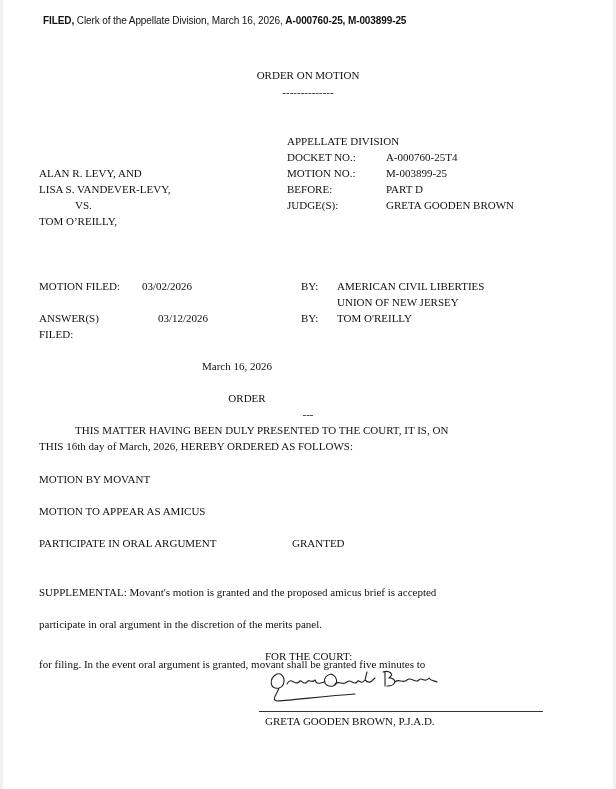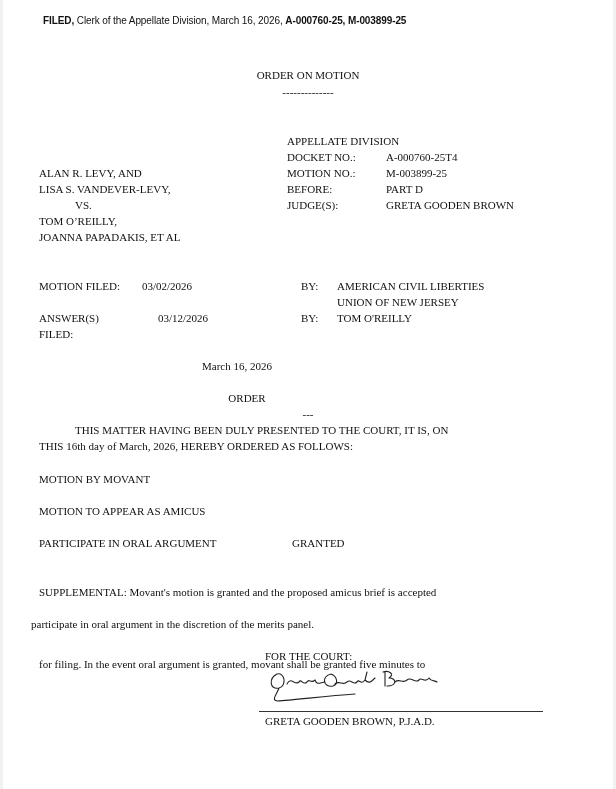--- a/index.html
+++ b/index.html
@@ -37,21 +37,20 @@
   <div class="t" style="left:383px;top:165px;">M-003899-25</div>
   <div class="t" style="left:284px;top:181px;">BEFORE:</div>
   <div class="t" style="left:383px;top:181px;">PART D</div>
   <div class="t" style="left:284px;top:197px;">JUDGE(S):</div>
   <div class="t" style="left:383px;top:197px;">GRETA GOODEN BROWN</div>
 
   <div class="t" style="left:36px;top:165px;">ALAN R. LEVY, AND</div>
   <div class="t" style="left:36px;top:181px;">LISA S. VANDEVER-LEVY,</div>
   <div class="t" style="left:72px;top:197px;">VS.</div>
   <div class="t" style="left:36px;top:213px;">TOM O’REILLY,</div>
-  <div class="t" style="left:36px;top:229px;">JOANNA PAPADAKIS, ET AL</div>
 
   <div class="t" style="left:36px;top:278px;">MOTION FILED:</div>
   <div class="t" style="left:139px;top:278px;">03/02/2026</div>
   <div class="t" style="left:298px;top:278px;">BY:</div>
   <div class="t" style="left:334px;top:278px;">AMERICAN CIVIL LIBERTIES</div>
   <div class="t" style="left:334px;top:294px;">UNION OF NEW JERSEY</div>
   <div class="t" style="left:36px;top:310px;">ANSWER(S)</div>
   <div class="t" style="left:36px;top:326px;">FILED:</div>
   <div class="t" style="left:155px;top:310px;">03/12/2026</div>
   <div class="t" style="left:298px;top:310px;">BY:</div>
@@ -63,21 +62,21 @@
   <div class="t center" style="left:0;width:610px;top:406px;">---</div>
   <div class="t" style="left:72px;top:422px;">THIS MATTER HAVING BEEN DULY PRESENTED TO THE COURT, IT IS, ON</div>
   <div class="t" style="left:36px;top:438px;">THIS 16th day of March, 2026, HEREBY ORDERED AS FOLLOWS:</div>
   <div class="t" style="left:36px;top:471px;">MOTION BY MOVANT</div>
   <div class="t" style="left:36px;top:503px;">MOTION TO APPEAR AS AMICUS</div>
   <div class="t" style="left:36px;top:535px;">PARTICIPATE IN ORAL ARGUMENT</div>
   <div class="t" style="left:289px;top:535px;">GRANTED</div>
 
   <div class="t" style="left:36px;top:584px;">SUPPLEMENTAL:  Movant's motion is granted and the proposed amicus brief is accepted</div>
   <div class="t" style="left:36px;top:624px;margin-top:32px;">for filing.  In the event oral argument is granted, movant shall be granted five minutes to</div>
-  <div class="t" style="left:28px;top:616px;">participate in oral argument in the discretion of the merits panel.</div>
+  <div class="t" style="left:36px;top:616px;">participate in oral argument in the discretion of the merits panel.</div>
 
   <div class="t" style="left:262px;top:648px;">FOR THE COURT:</div>
   <svg class="sig" width="190" height="42" viewBox="0 0 190 42">
     <g fill="none" stroke="#222" stroke-width="1.1" stroke-linecap="round" stroke-linejoin="round">
       <path d="M12 10 C4 14, 4 26, 14 24 C22 22, 20 8, 12 10 M14 24 C12 30, 6 36, 12 37 C30 36, 60 32, 90 30"></path>
       <path d="M22 20 C26 12, 30 22, 34 18 C36 14, 38 22, 42 18 C44 14, 46 20, 50 16 C52 22, 56 18, 60 18"></path>
       <path d="M66 10 C56 12, 58 24, 68 22 C74 20, 72 12, 66 10 M70 20 C74 16, 78 22, 82 18 C86 14, 88 22, 92 18 C94 14, 96 22, 100 16 L102 8 M100 16 C104 20, 106 18, 110 14"></path>
       <path d="M118 8 C124 6, 130 10, 124 14 C132 14, 132 22, 122 22 M120 8 L120 22 M130 18 C134 14, 138 20, 142 16 C146 12, 150 20, 154 16 C156 12, 160 20, 164 14 C166 18, 170 16, 172 18"></path>
     </g>
   </svg>

